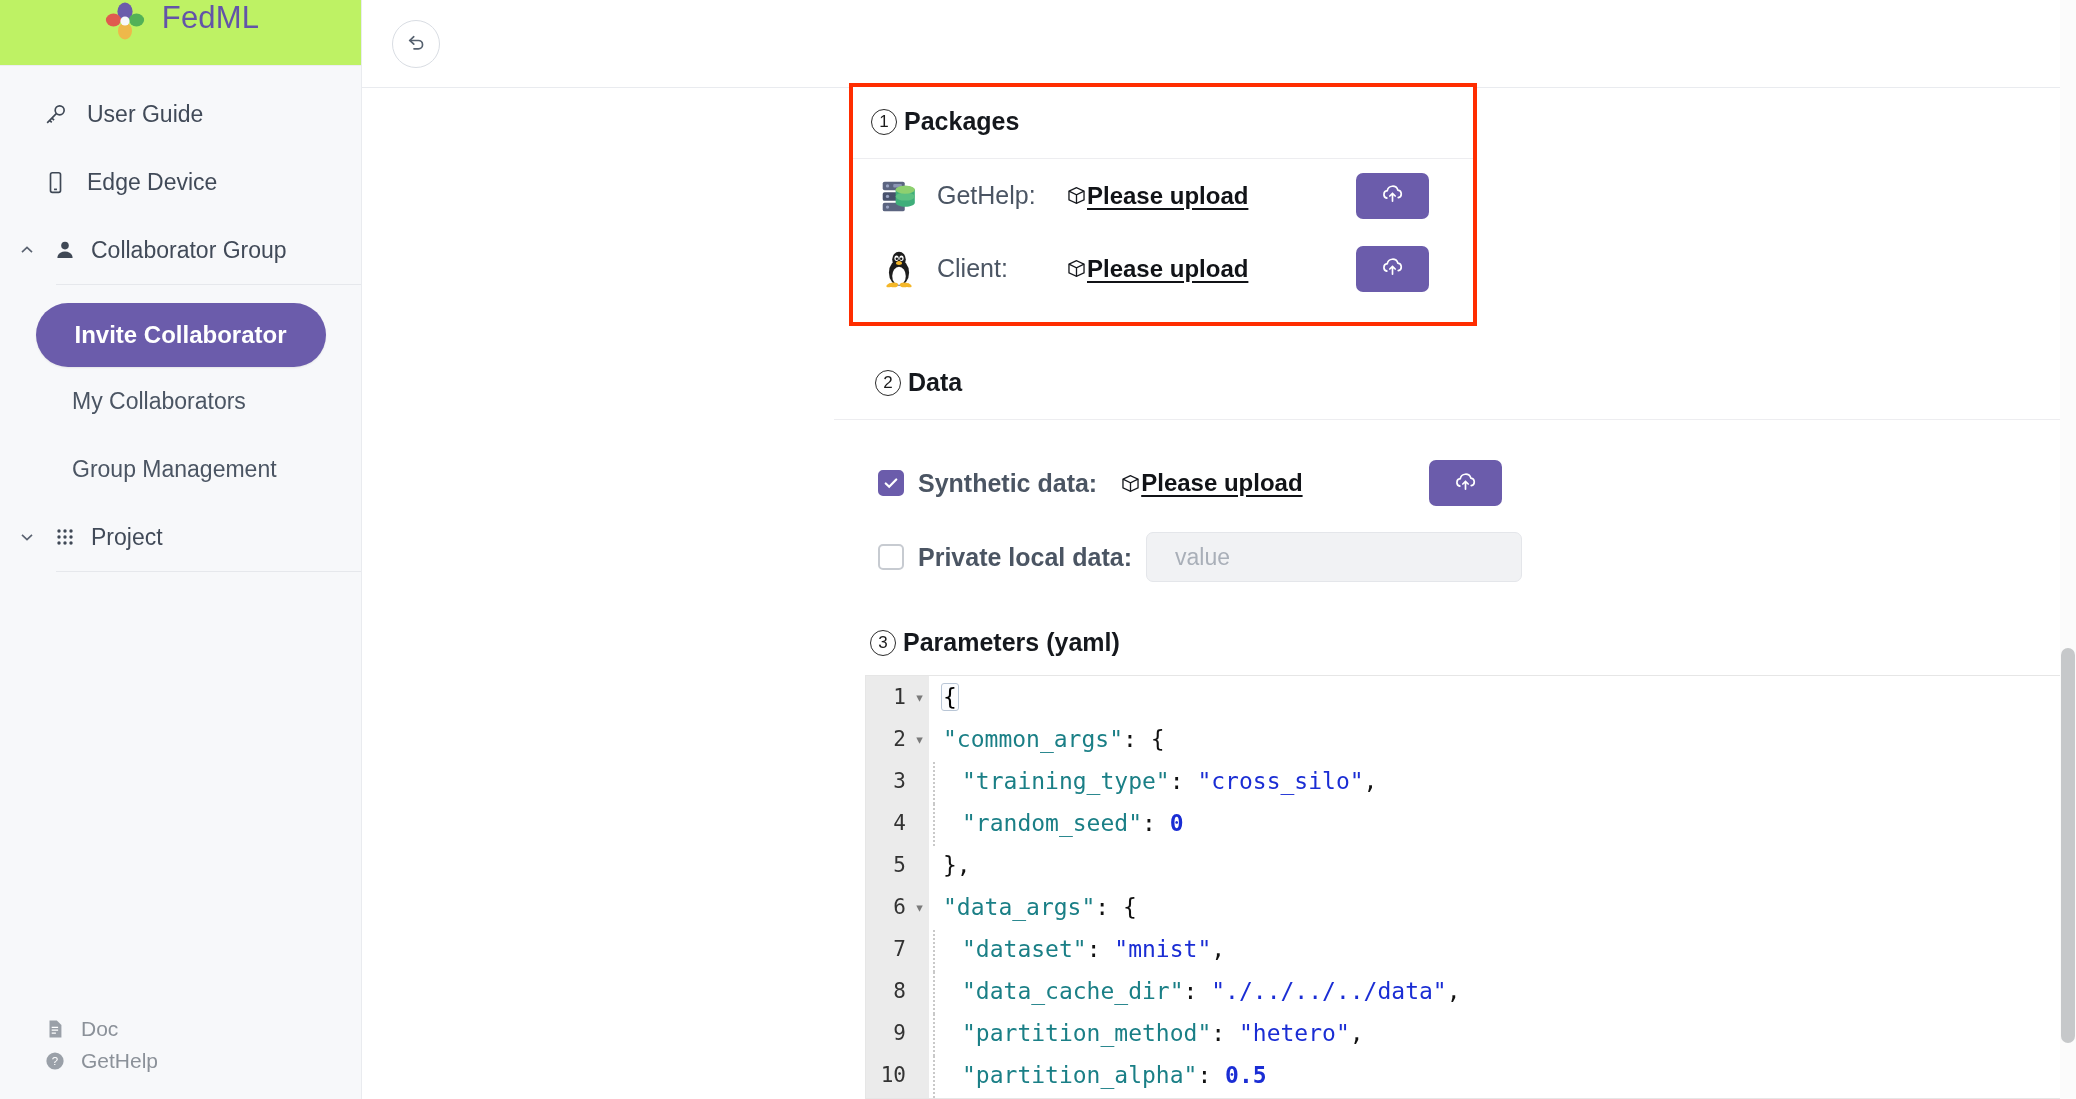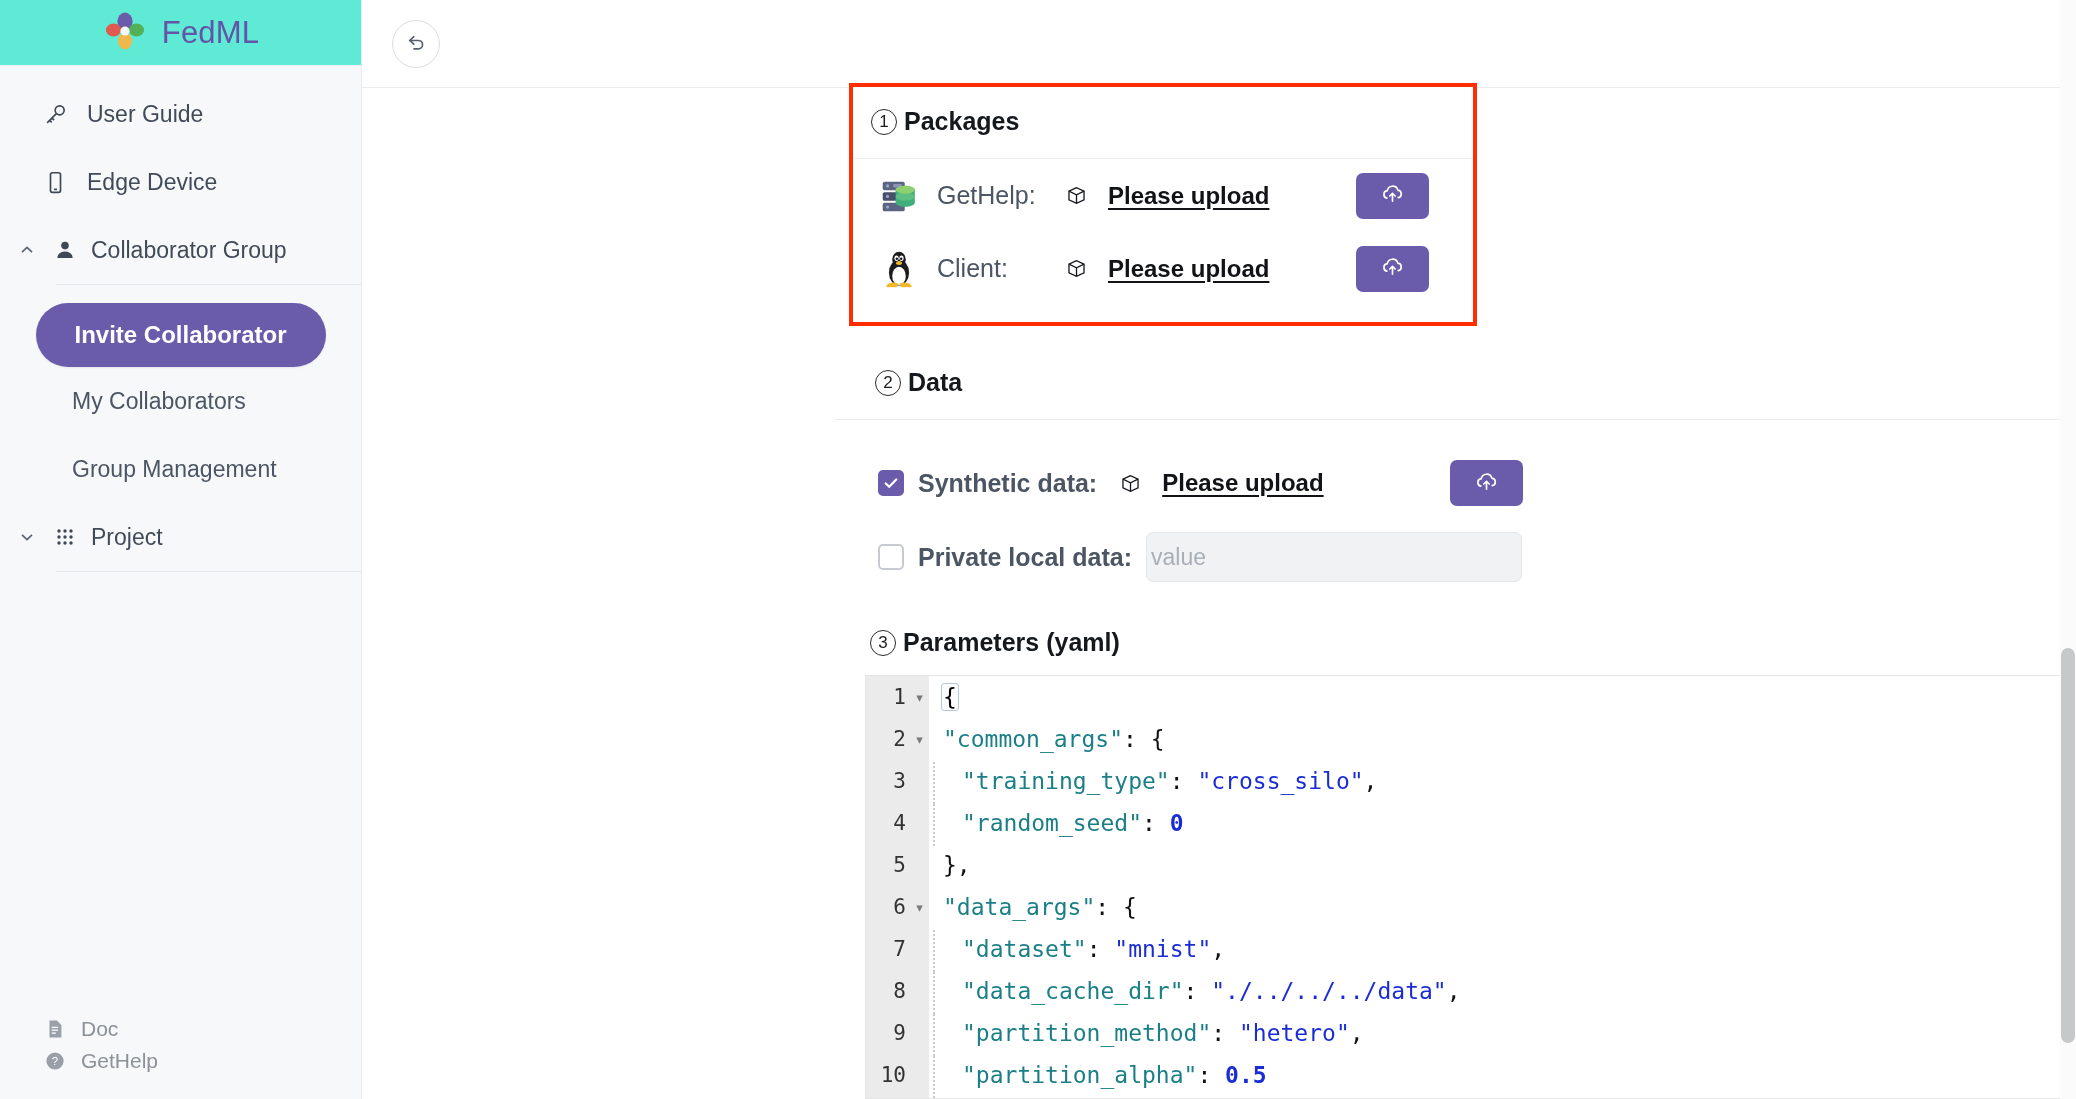--- a/index.html
+++ b/index.html
@@ -15,24 +15,24 @@
   .sidebar {
     width: 362px; height: 1099px;
     background: #f7f8fa;
     border-right: 1px solid #e9ebef;
     display: flex; flex-direction: column;
     position: relative;
     flex: 0 0 362px;
   }
   .brand {
     height: 66px; flex: 0 0 66px;
-    display: flex; align-items: center; justify-content: center;
+    display: flex; align-items: flex-start; justify-content: center;
     gap: 14px;
     border-bottom: 1px solid #ecedf1;
-    background: #5eead4;
+    background: #bef264;
   }
   .logo-mark { width: 46px; height: 46px; position: relative; flex: 0 0 46px; }
   .brand-name {
     font-size: 31px; color: #6354a8; letter-spacing: .2px;
     font-family: "Liberation Sans", sans-serif;
   }
 
   .nav { padding-top: 14px; }
   .nav-item {
     height: 68px;
@@ -99,21 +99,21 @@
     width: 628px; height: 243px;
     border: 4px solid #ff2d00;
     background: #fff;
   }
   .pkg-head { padding: 20px 0 0 18px; }
   .pkg-rule { margin-top: 22px; height: 1px; background: #ededf0; }
   .pkg-row { display: flex; align-items: center; height: 73px; padding-left: 22px; }
   .pkg-icon { width: 48px; height: 48px; flex: 0 0 48px; display:flex;align-items:center;justify-content:center; }
   .pkg-label { font-size: 25px; color: #4b5563; margin-left: 14px; width: 108px; }
   .upload-link {
-    display: flex; align-items: center; gap: 21px;
+    display: flex; align-items: center; gap: 0;
     color: #111317; font-size: 24px; font-weight: bold;
     text-decoration: underline; text-underline-offset: 4px; cursor: pointer;
     margin-left: 20px;
   }
   .upload-link .box-ico { width: 22px; height: 22px; flex: 0 0 22px; display:flex;align-items:center;justify-content:center;}
   .up-btn {
     width: 73px; height: 46px; background: #6b5cab; border-radius: 7px;
     display: flex; align-items: center; justify-content: center; cursor: pointer;
   }
 
@@ -126,21 +126,21 @@
     width: 26px; height: 26px; border-radius: 5px; flex: 0 0 26px;
     border: 2px solid #c7cbd1; background: #fff;
     display: flex; align-items: center; justify-content: center; cursor: pointer;
   }
   .cbx.on { background: #6b5cab; border-color: #6b5cab; }
   .lbl { font-size: 25px; color: #4b5563; margin-left: 14px; font-weight: bold; }
   .data-row2 { display: flex; align-items: center; margin-top: 26px; }
   .val-input {
     width: 376px; height: 50px; margin-left: 14px;
     background: #f1f2f4; border: 1px solid #e4e6ea; border-radius: 7px;
-    padding: 0 4px; font-size: 23px; color: #a9afb8;
+    padding: 0 28px; font-size: 23px; color: #a9afb8;
     font-family: "Liberation Sans", sans-serif;
     outline: none;
   }
   .val-input::placeholder { color: #a9afb8; }
   .up-btn-lg { width: 73px; height: 46px; }
 
   
   .params-sec { position: absolute; left: 508px; top: 628px; }
   .editor-wrap {
     position: absolute; left: 503px; top: 675px;

